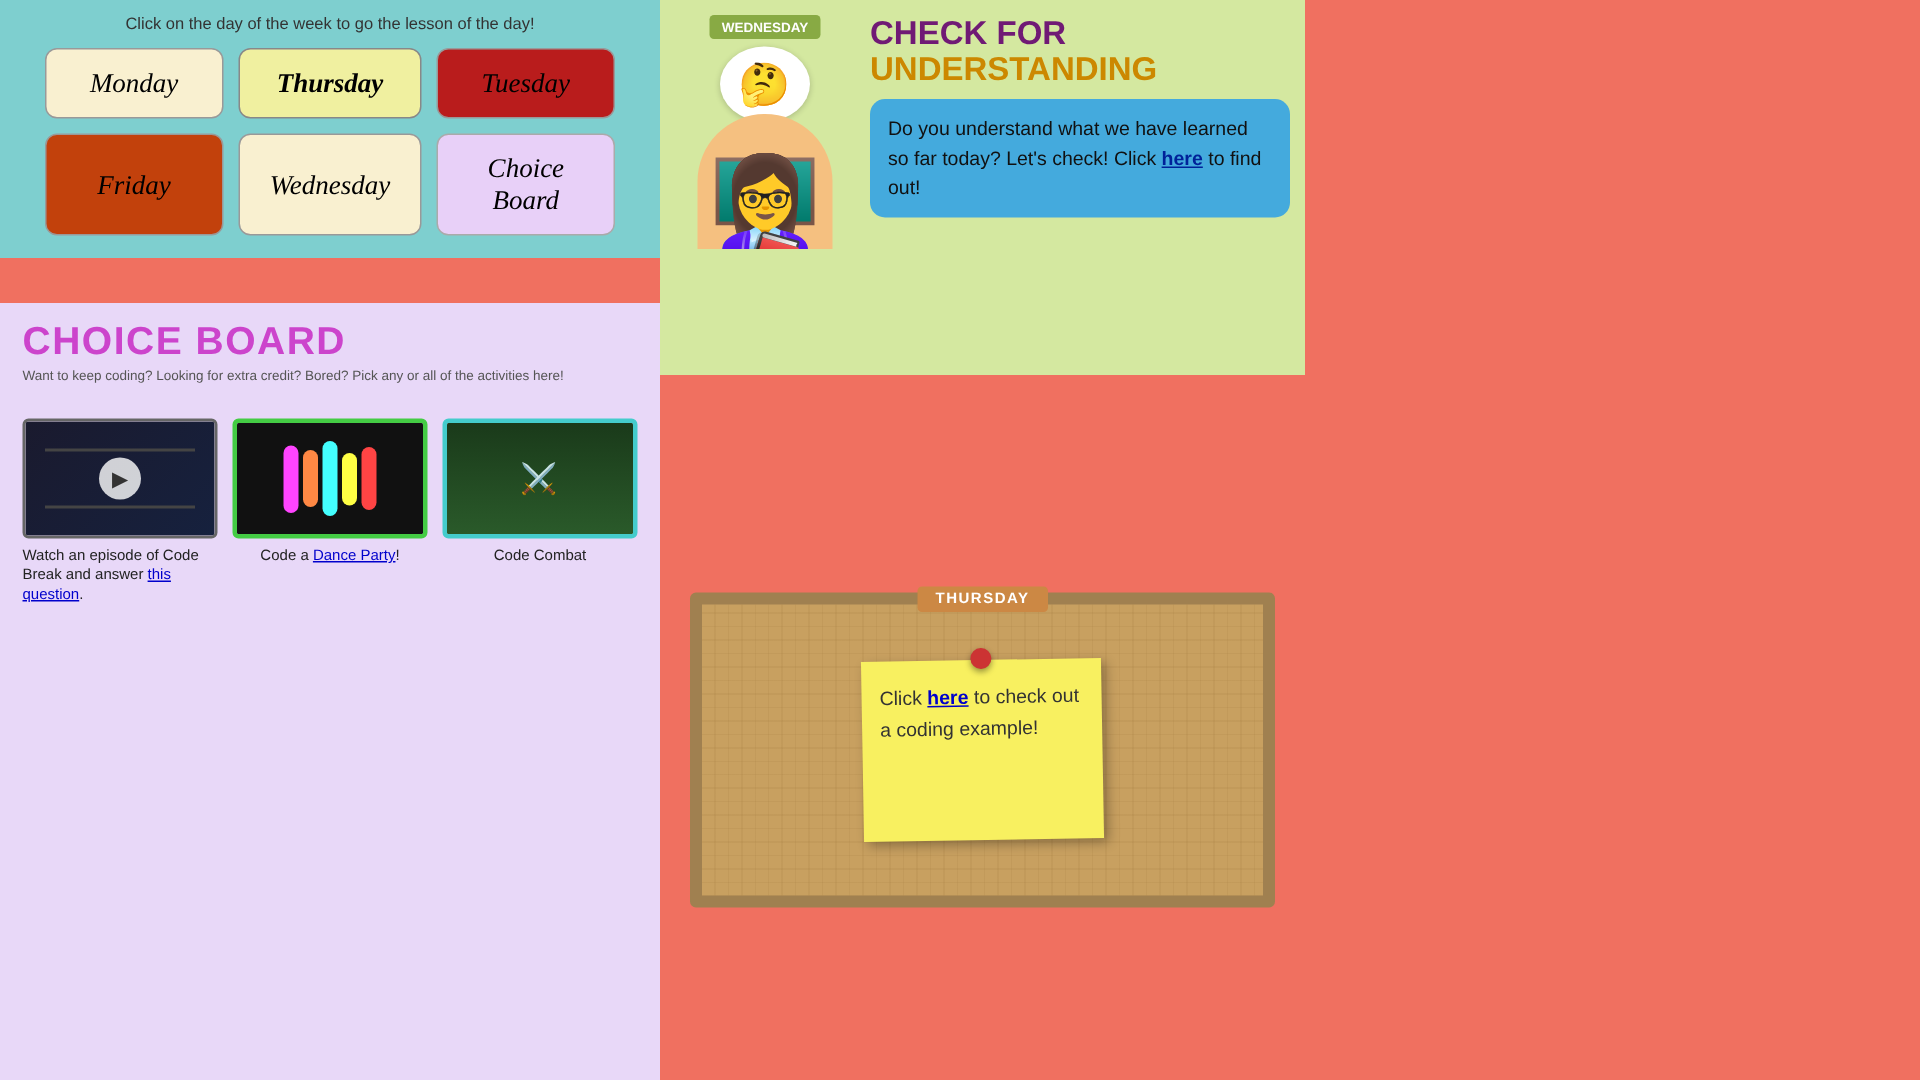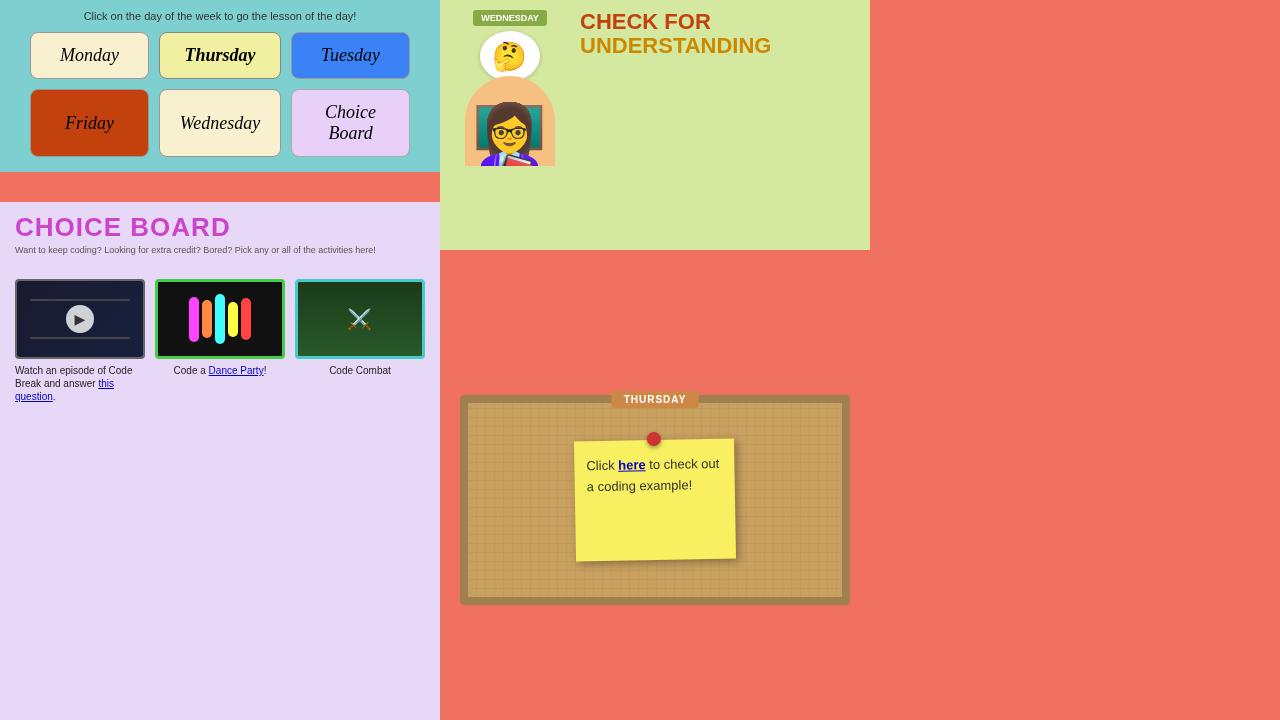--- a/index.html
+++ b/index.html
@@ -56,21 +56,21 @@
       border-radius: 8px;
       border: 1.5px solid #aaa;
       font-size: 18px;
       font-family: 'Georgia', serif;
       cursor: pointer;
       text-align: center;
       font-style: italic;
     }
 
     .day-btn.monday { background: #f9f0d0; border-color: #999; }
-    .day-btn.tuesday { background: #3b82f6; border-color: #999; }
+    .day-btn.tuesday { background: #b91c1c; border-color: #999; }
     .day-btn.wednesday { background: #f9f0d0; border-color: #999; }
     .day-btn.thursday { background: #f0f0a0; border-color: #888; font-weight: bold; }
     .day-btn.friday { background: #c2410c; border-color: #999; }
     .day-btn.choice-board { background: #e8d0f8; border-color: #aaa; }
 
     
     .salmon-bar {
       background: #f07060;
       height: 30px;
       flex-shrink: 0;
@@ -277,21 +277,21 @@
       flex: 1;
     }
 
     .check-for-title {
       font-size: 22px;
       font-weight: 900;
       line-height: 1.1;
       margin-bottom: 8px;
     }
 
-    .check-for-title .check-word { color: #c2410c; }
+    .check-for-title .check-word { color: #701a75; }
     .check-for-title .understanding-word { color: #cc8800; }
 
     .check-bubble {
       background: #44aadd;
       border-radius: 10px;
       padding: 10px 12px;
       font-size: 13px;
       color: #111;
       line-height: 1.5;
     }
@@ -523,20 +523,25 @@
         </div>
         <div class="avatar-body">
           <span class="avatar-face">👩‍🏫</span>
         </div>
       </div>
       <div class="check-text-area">
         <div class="check-for-title">
           <span class="check-word">CHECK FOR</span><br>
           <span class="understanding-word">UNDERSTANDING</span>
         </div>
+        <div class="check-bubble">
+          <span>Do you understand what we have learned so far today? Let's check! Click </span>
+          <a href="#">here</a>
+          <span> to find out!</span>
+        </div>
       </div>
     </div>
 
     <div class="salmon-bar-right"></div>
 
     <div class="bulletin-section">
       <div class="bulletin-board">
         <div class="thursday-tag">THURSDAY</div>
         <div class="sticky-note">
           <div class="pushpin"></div>

